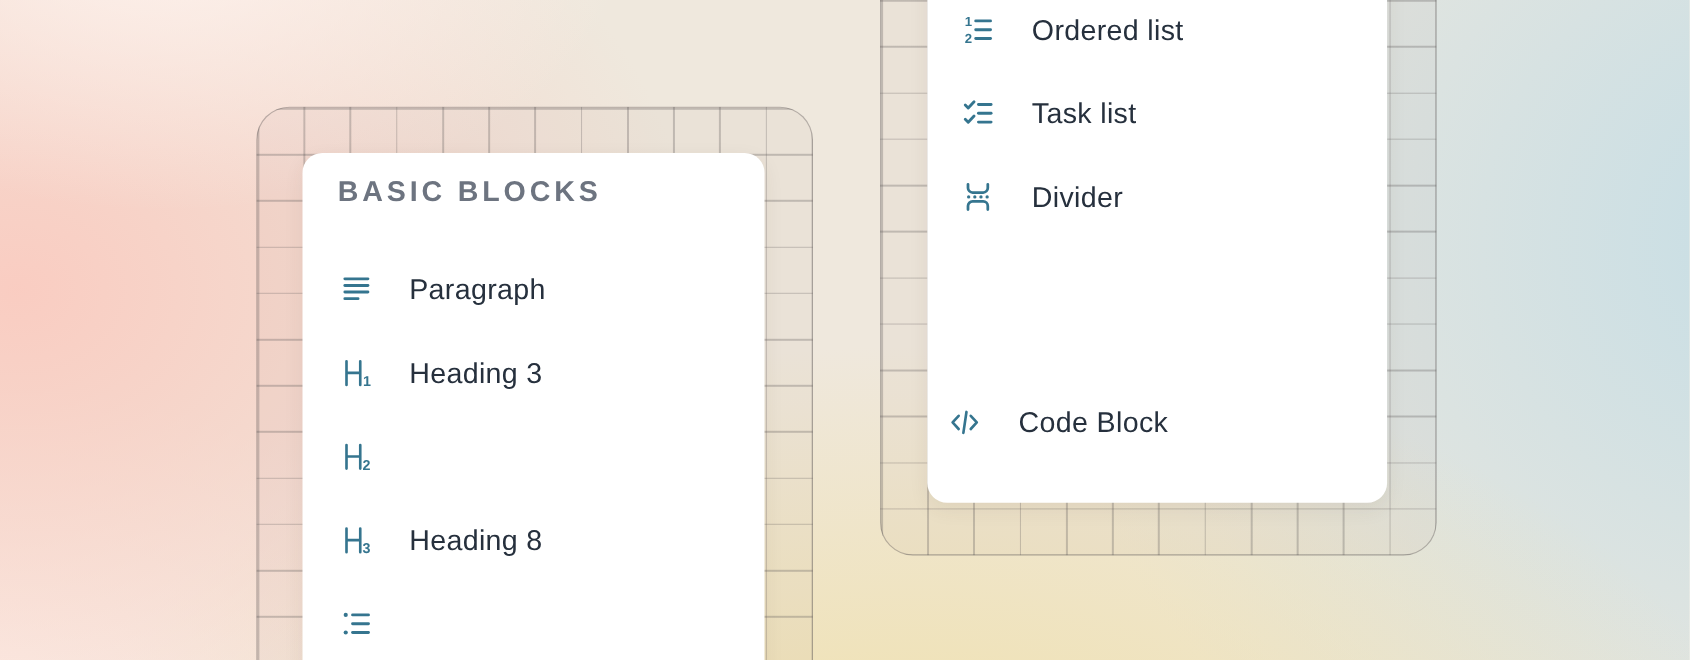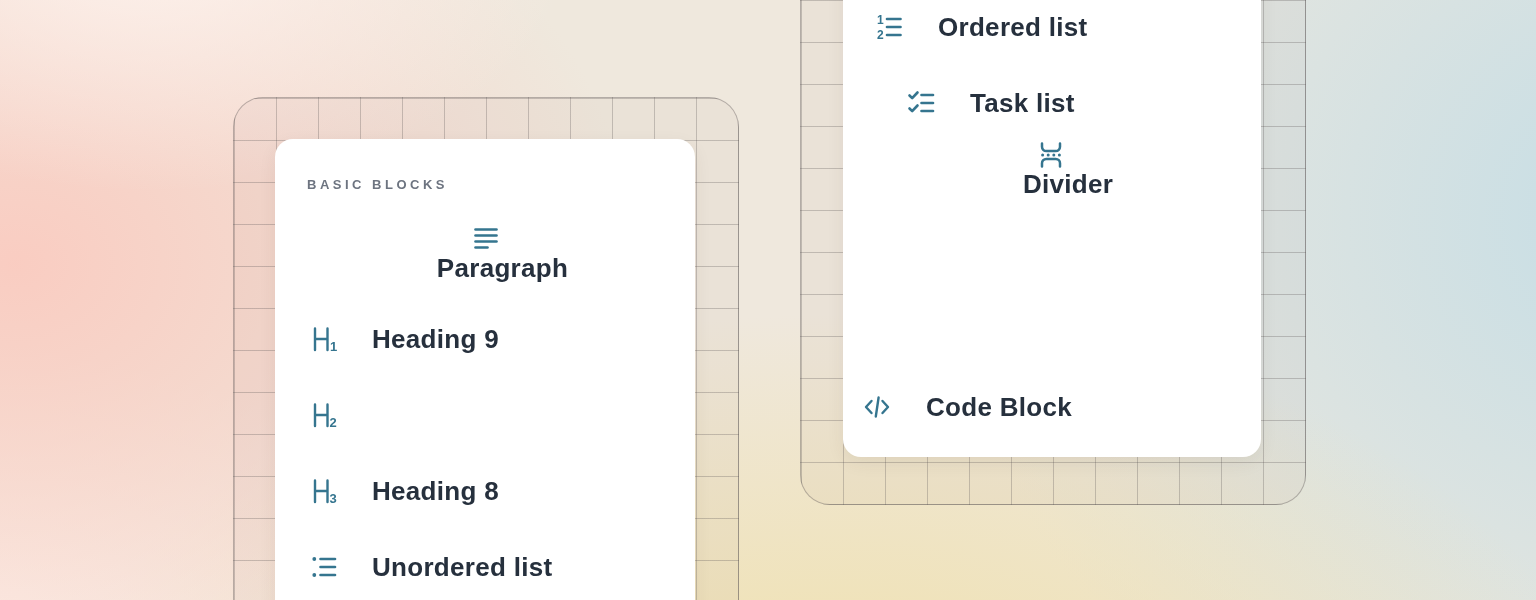--- a/index.html
+++ b/index.html
@@ -30,56 +30,56 @@
   .menu-card{
     position:absolute;
     background:#ffffff;
     border-radius:18px;
     box-shadow:0 6px 18px rgba(70,55,40,0.07);
   }
   .menu-card.left{left:275px;top:139px;width:420px;height:520px;}
   .menu-card.right{left:843px;top:-62px;width:418px;height:519px;}
   .section-label{
     position:absolute;
-    left:32px;top:34px;height:22px;
+    left:32px;top:24px;height:22px;
     display:flex;align-items:center;
-    font-size:13px;font-weight:700;
+    font-size:26px;font-weight:700;
     letter-spacing:3.5px;
     color:#6d7480;
     white-space:nowrap;
   }
   .menu-item{
     position:absolute;left:0;right:0;height:76px;
     display:flex;align-items:center;
     cursor:pointer;
   }
   .menu-card.left .menu-item{padding-left:35px;}
   .menu-card.right .menu-item{padding-left:32px;}
   .menu-item .icon{
     width:28px;height:28px;flex:0 0 28px;
   }
   .menu-card.left .menu-item .icon{margin-right:34px;}
   .menu-card.right .menu-item .icon{margin-right:35px;}
   .menu-item .label{
-    font-size:26px;font-weight:700;
+    font-size:26px;font-weight:400;
     letter-spacing:0.3px;
     color:#26303d;
     white-space:nowrap;
   }
   .icon svg{display:block;width:28px;height:28px;}
   .icon svg .stk{stroke:#35758f;fill:none;stroke-linecap:round;stroke-linejoin:round;}
   .icon svg .fil{fill:#35758f;stroke:none;}
   .icon svg text{font-family:"Liberation Sans","DejaVu Sans",sans-serif;font-weight:bold;fill:#35758f;}
   
-  .menu-card.left  .r0{top:86px;flex-direction:column;}  .menu-card.left  .r1{top:162px;}
+  .menu-card.left  .r0{top:86px;}  .menu-card.left  .r1{top:162px;}
   .menu-card.left  .r2{top:238px;} .menu-card.left  .r3{top:314px;}
   .menu-card.left  .r4{top:390px;}
-  .menu-card.right .r0{top:51px;}  .menu-card.right .r1{top:127px;margin-left:32px;}
-  .menu-card.right .r2{top:203px;flex-direction:column;} .menu-card.right .r3{top:279px;}
-  .menu-card.right .r4{top:355px;} .menu-card.right .r5{top:431px;padding-left:20px;}
+  .menu-card.right .r0{top:51px;}  .menu-card.right .r1{top:127px;}
+  .menu-card.right .r2{top:203px;} .menu-card.right .r3{top:279px;}
+  .menu-card.right .r4{top:355px;} .menu-card.right .r5{top:408px;padding-left:20px;}
 </style>
 </head>
 <body>
 
 <div id="screen">
 
   <div class="grid-panel left"></div>
   <div class="grid-panel right"></div>
 
   <div class="menu-card left">
@@ -99,21 +99,21 @@
       <span class="label">Paragraph</span>
     </div>
 
     <div class="menu-item r1">
       <span class="icon">
         <svg viewBox="0 0 28 28">
           <path class="stk" stroke-width="2.4" d="M5 3.5 V25 M17.5 3.5 V25 M5 14 H17.5"></path>
           <text x="20" y="26" font-size="13">1</text>
         </svg>
       </span>
-      <span class="label">Heading 9</span>
+      <span class="label">Heading 3</span>
     </div>
 
     <div class="menu-item r2">
       <span class="icon">
         <svg viewBox="0 0 28 28">
           <path class="stk" stroke-width="2.4" d="M5 3.5 V25 M17.5 3.5 V25 M5 14 H17.5"></path>
           <text x="19.5" y="26" font-size="13">2</text>
         </svg>
       </span>
     </div>
@@ -133,21 +133,20 @@
         <svg viewBox="0 0 28 28">
           <circle class="fil" cx="4.3" cy="6" r="1.9"></circle>
           <circle class="fil" cx="4.3" cy="22" r="1.9"></circle>
           <g class="stk" stroke-width="2.6">
             <line x1="10.5" y1="6" x2="25" y2="6"></line>
             <line x1="10.5" y1="14" x2="25" y2="14"></line>
             <line x1="10.5" y1="22" x2="25" y2="22"></line>
           </g>
         </svg>
       </span>
-      <span class="label">Unordered list</span>
     </div>
   </div>
 
   <div class="menu-card right">
 
     <div class="menu-item r0">
       <span class="icon">
         <svg viewBox="0 0 28 28">
           <text x="2" y="10.5" font-size="12">1</text>
           <text x="2" y="26.3" font-size="12">2</text>

